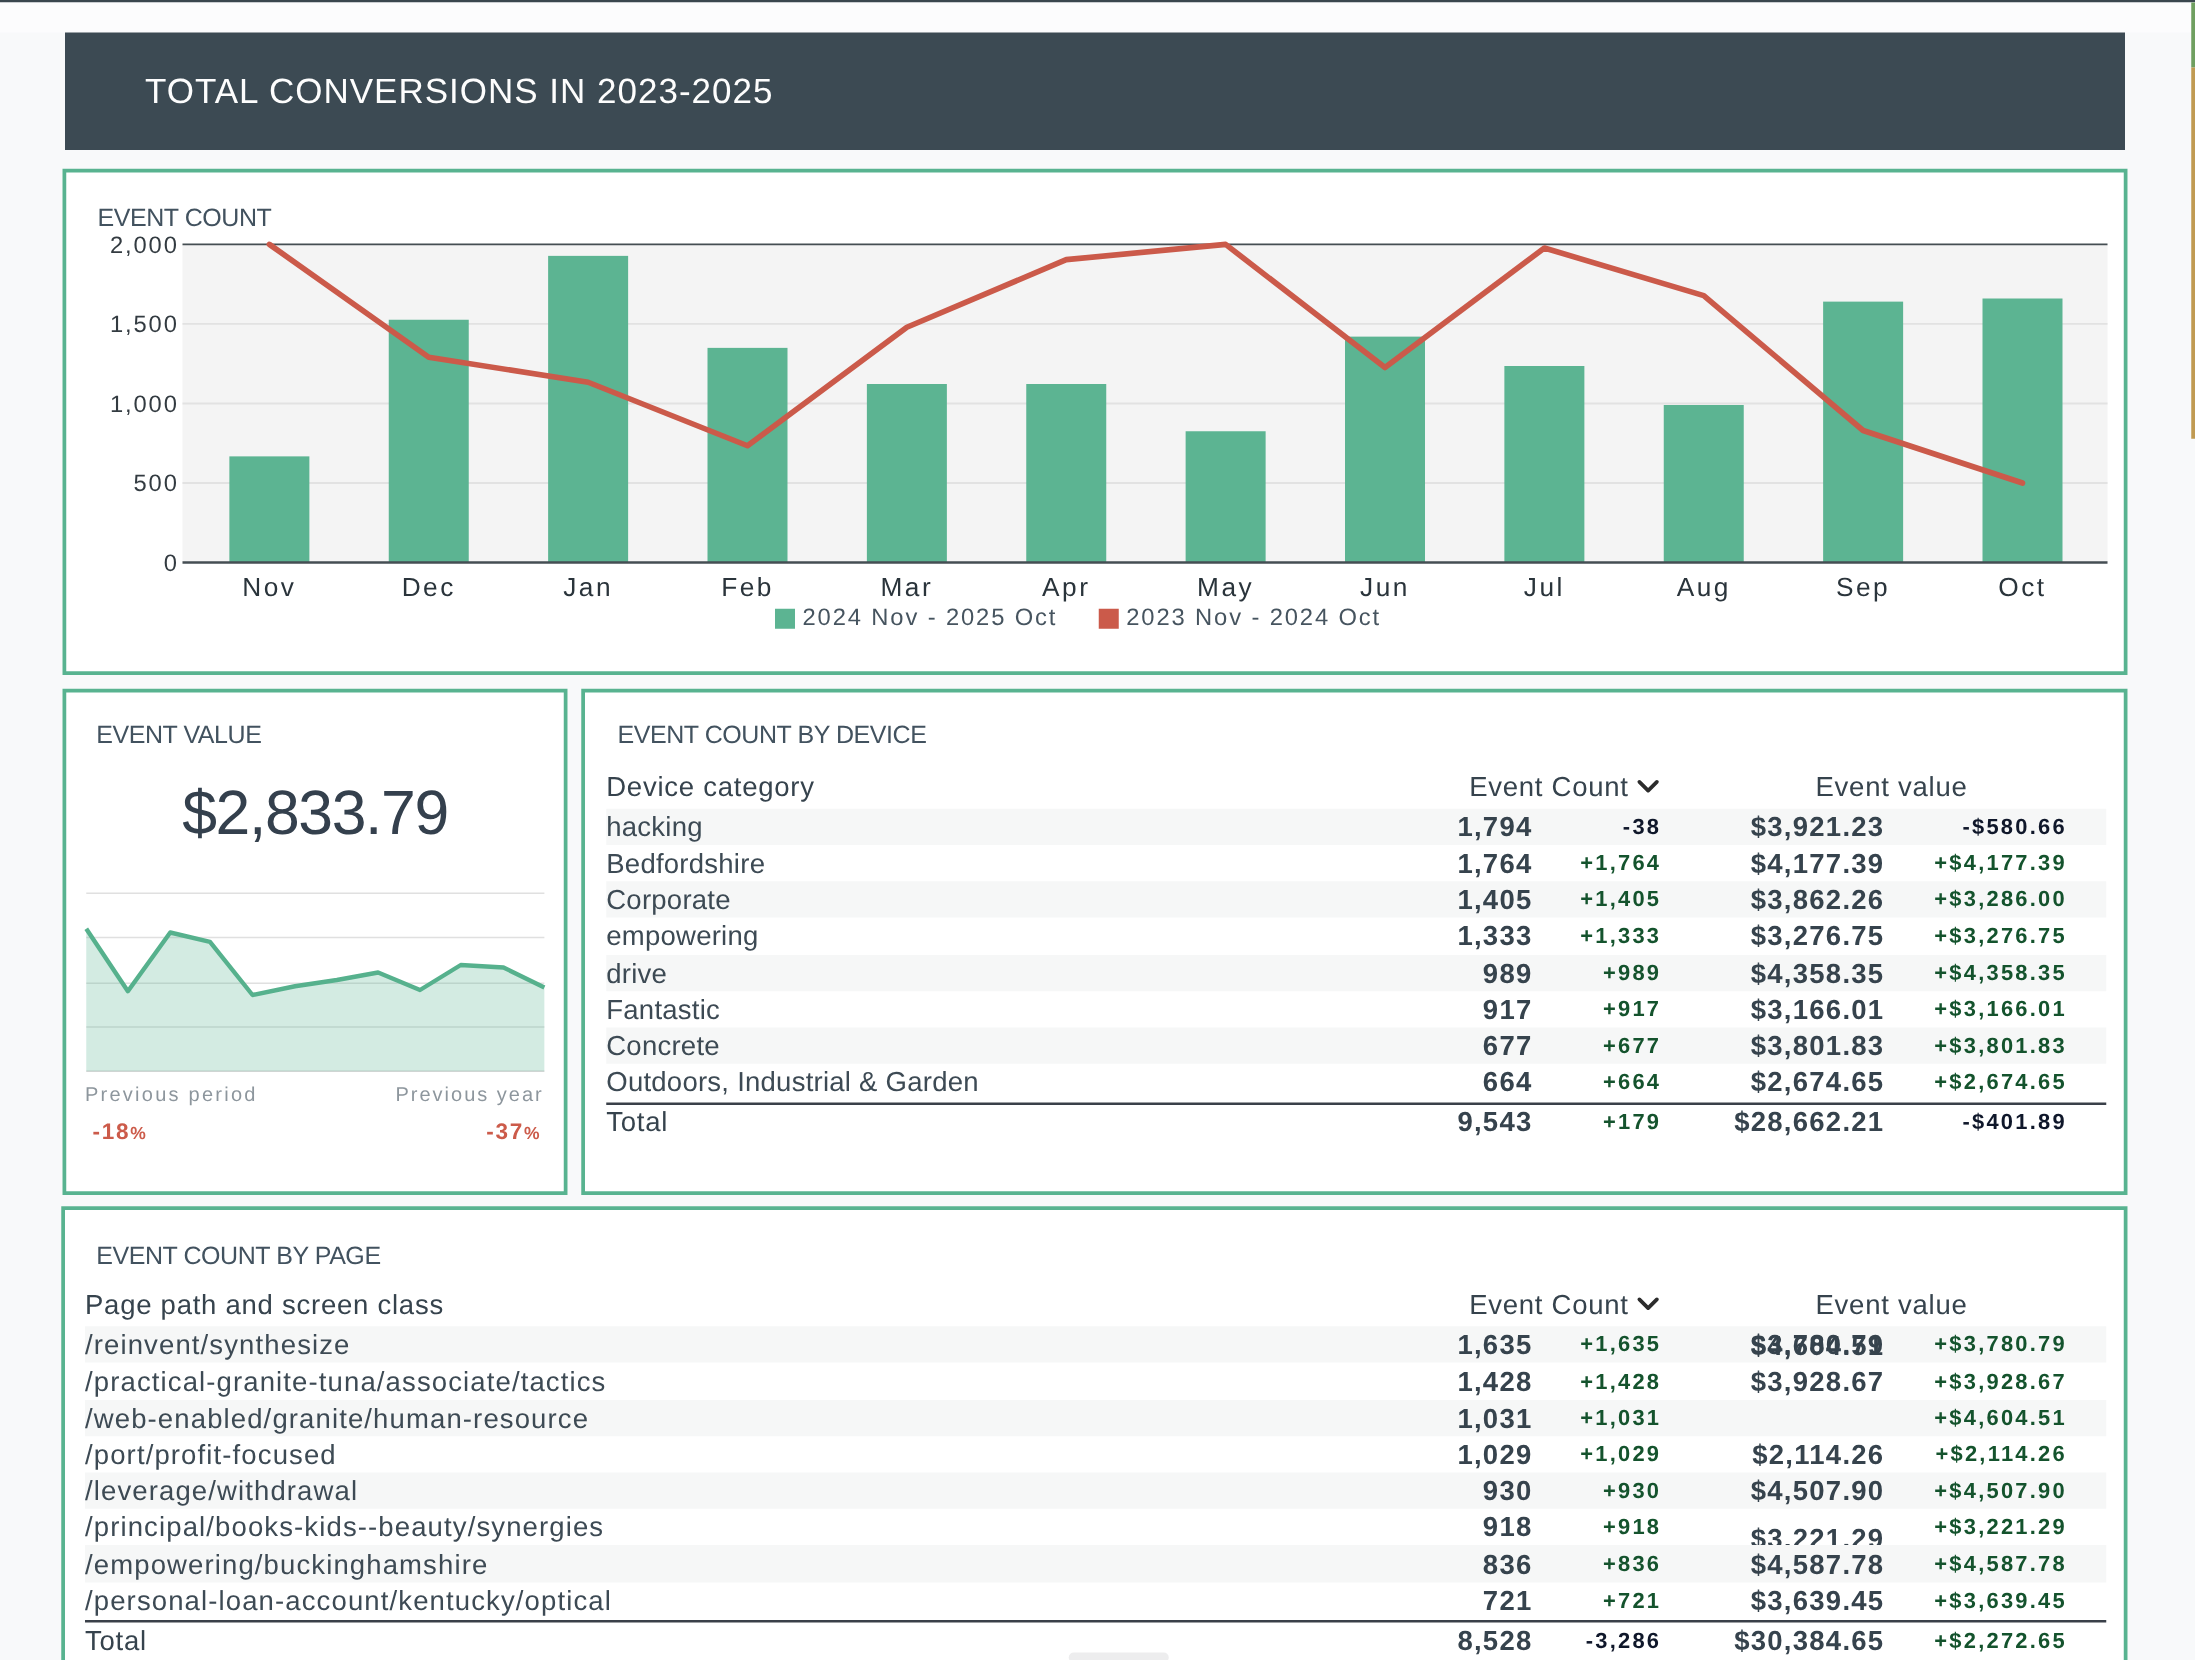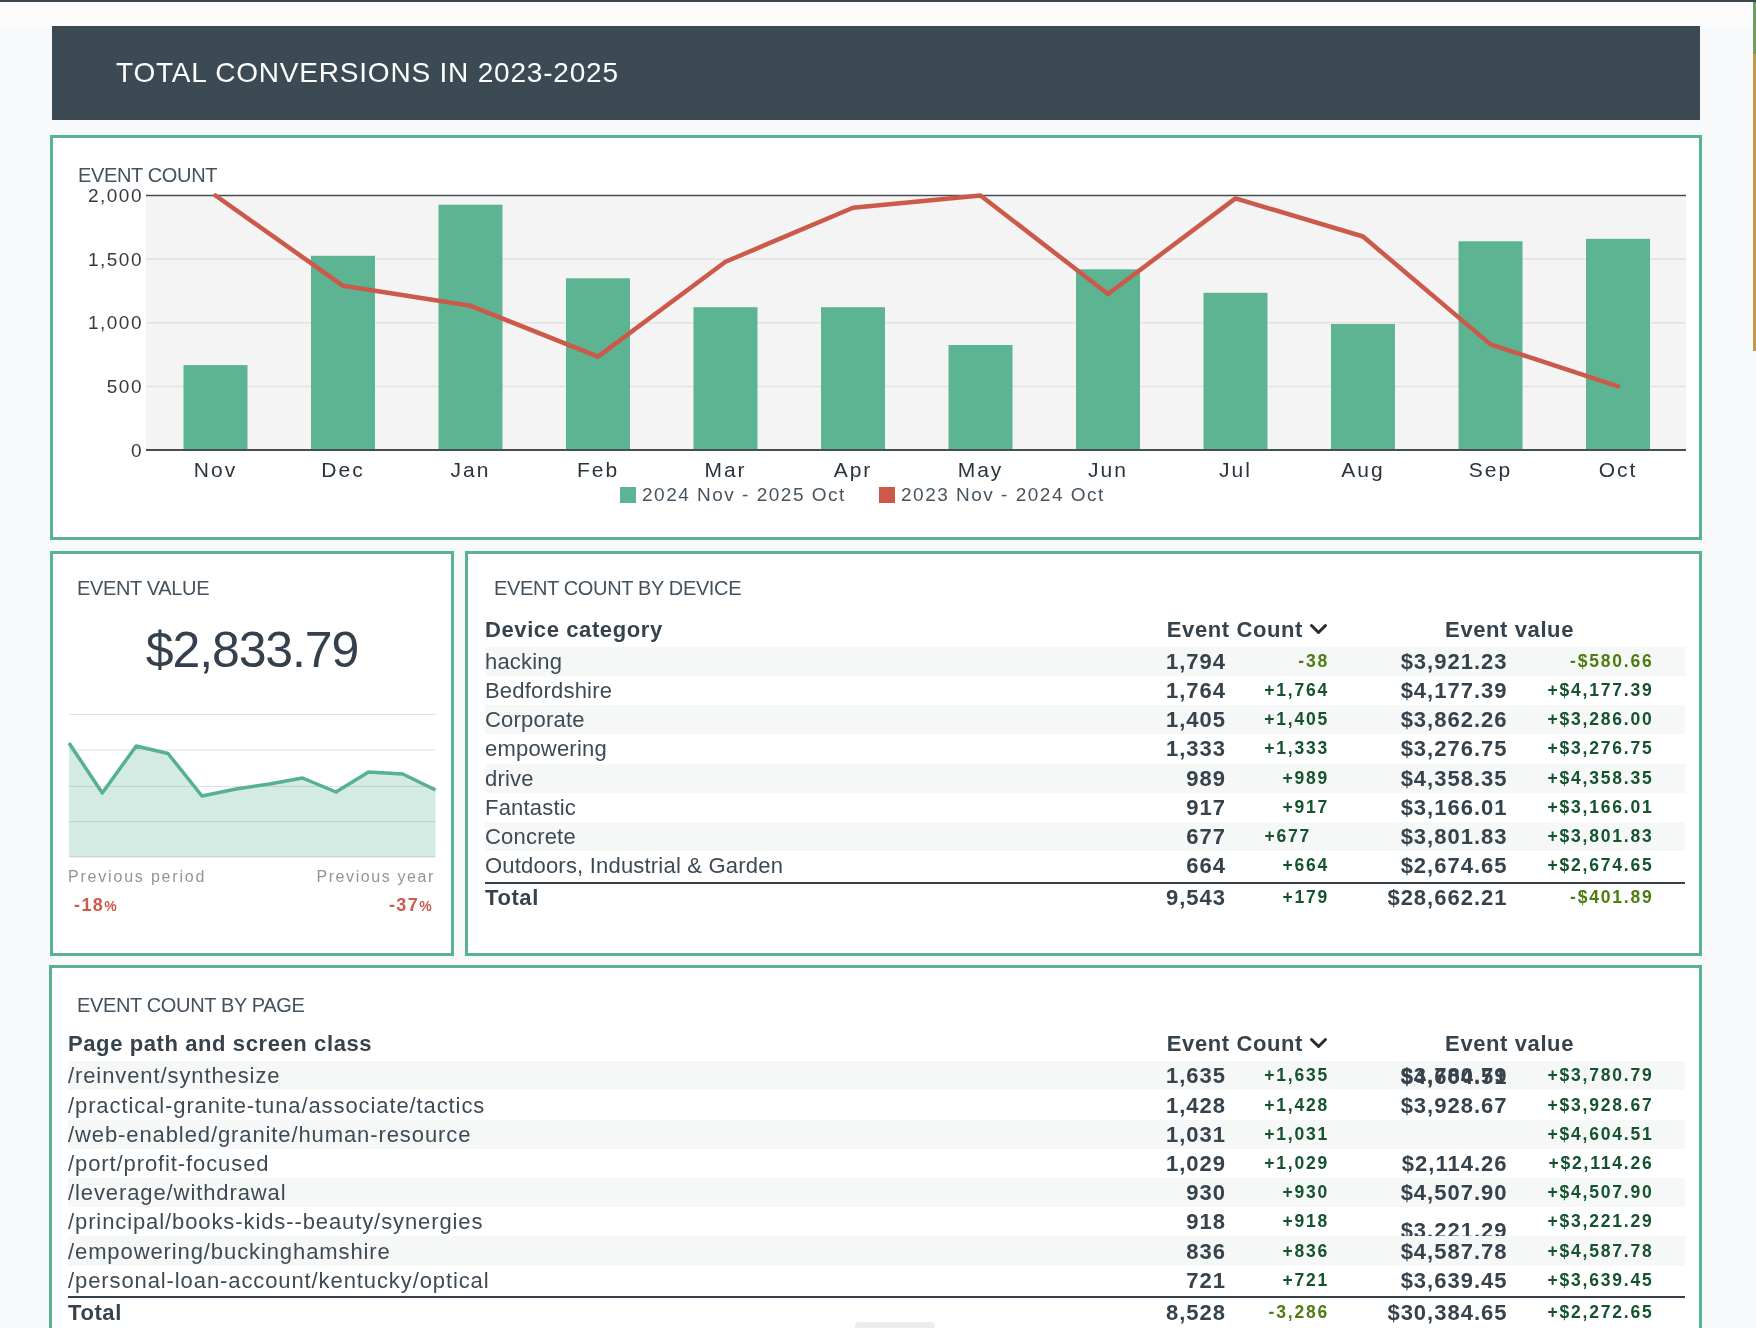--- a/index.html
+++ b/index.html
@@ -1,24 +1,24 @@
 <!DOCTYPE html>
 <html><head><meta charset="utf-8">
 <style>
 *{margin:0;padding:0;box-sizing:border-box}
 html,body{width:1756px;height:1328px;overflow:hidden;background:#f8f9fa;font-family:"Liberation Sans",sans-serif}
 body{position:relative}
 .abs{position:absolute}
 .panel{position:absolute;background:#fff;border:3px solid #58b390}
 .sect{position:absolute;font-size:20px;color:#42525f;letter-spacing:-.35px;white-space:nowrap;line-height:20px}
-.hdr{font-weight:bold;color:#36434d;font-size:22px;letter-spacing:.6px;line-height:27px}
+.hdr{font-weight:normal;color:#36434d;font-size:22px;letter-spacing:.6px;line-height:27px}
 .num{font-weight:bold;color:#36434d;font-size:22px;letter-spacing:1px;line-height:27px}
 .name{color:#3d4a54;font-size:22px;line-height:27px}
 .chg{font-weight:bold;font-size:17.5px;letter-spacing:1.8px;line-height:21px}
-.up{color:#14532d}.dn{color:#4d7c0f}
+.up{color:#14532d}.dn{color:#0f172a}
 .r{text-align:right}
 .row-label{position:absolute;white-space:nowrap}
 </style><style>.devname{letter-spacing:.2px}.pathname{letter-spacing:.9px}</style></head>
 <body>
 <div class="abs" style="left:0;top:0;width:1756px;height:2px;background:#3a464e"></div>
 <div class="abs" style="left:0;top:2px;width:1756px;height:24px;background:#fcfcfd"></div>
 <div class="abs" style="right:0;top:2px;width:3px;height:52px;background:#6f9f60"></div>
 <div class="abs" style="right:0;top:54px;width:3px;height:297px;background:#c09a52"></div>
 <div class="abs" style="left:52px;top:26px;width:1648px;height:94px;background:#3c4a53"></div>
 <div class="abs" style="left:116px;top:59px;font-size:28px;color:#fdfdfd;letter-spacing:.8px;line-height:28px">TOTAL CONVERSIONS IN 2023-2025</div>
@@ -121,21 +121,21 @@
 <div class="row-label num r" style="left:485px;top:764.6px;width:1022.5px">$4,358.35</div>
 <div class="row-label chg up r" style="left:485px;top:767.6px;width:1168.5px">+$4,358.35</div>
 <div class="row-label name devname" style="left:485px;top:793.8px">Fantastic</div>
 <div class="row-label num r" style="left:485px;top:793.8px;width:741px">917</div>
 <div class="row-label chg up r" style="left:485px;top:796.8px;width:844px">+917</div>
 <div class="row-label num r" style="left:485px;top:793.8px;width:1022.5px">$3,166.01</div>
 <div class="row-label chg up r" style="left:485px;top:796.8px;width:1168.5px">+$3,166.01</div>
 <div class="abs" style="left:485px;top:821.9px;width:1199.5px;height:29.2px;background:#f6f7f7"></div>
 <div class="row-label name devname" style="left:485px;top:823.0px">Concrete</div>
 <div class="row-label num r" style="left:485px;top:823.0px;width:741px">677</div>
-<div class="row-label chg up r" style="left:467px;top:826.0px;width:844px">+677</div>
+<div class="row-label chg up r" style="left:485px;top:826.0px;width:844px">+677</div>
 <div class="row-label num r" style="left:485px;top:823.0px;width:1022.5px">$3,801.83</div>
 <div class="row-label chg up r" style="left:485px;top:826.0px;width:1168.5px">+$3,801.83</div>
 <div class="row-label name devname" style="left:485px;top:852.2px">Outdoors, Industrial &amp; Garden</div>
 <div class="row-label num r" style="left:485px;top:852.2px;width:741px">664</div>
 <div class="row-label chg up r" style="left:485px;top:855.2px;width:844px">+664</div>
 <div class="row-label num r" style="left:485px;top:852.2px;width:1022.5px">$2,674.65</div>
 <div class="row-label chg up r" style="left:485px;top:855.2px;width:1168.5px">+$2,674.65</div>
 <div class="abs" style="left:485px;top:881.7px;width:1199.5px;height:2px;background:#3a4049"></div>
 <div class="row-label hdr" style="left:485px;top:884.4px">Total</div>
 <div class="row-label num r" style="left:485px;top:884.4px;width:741px">9,543</div>

